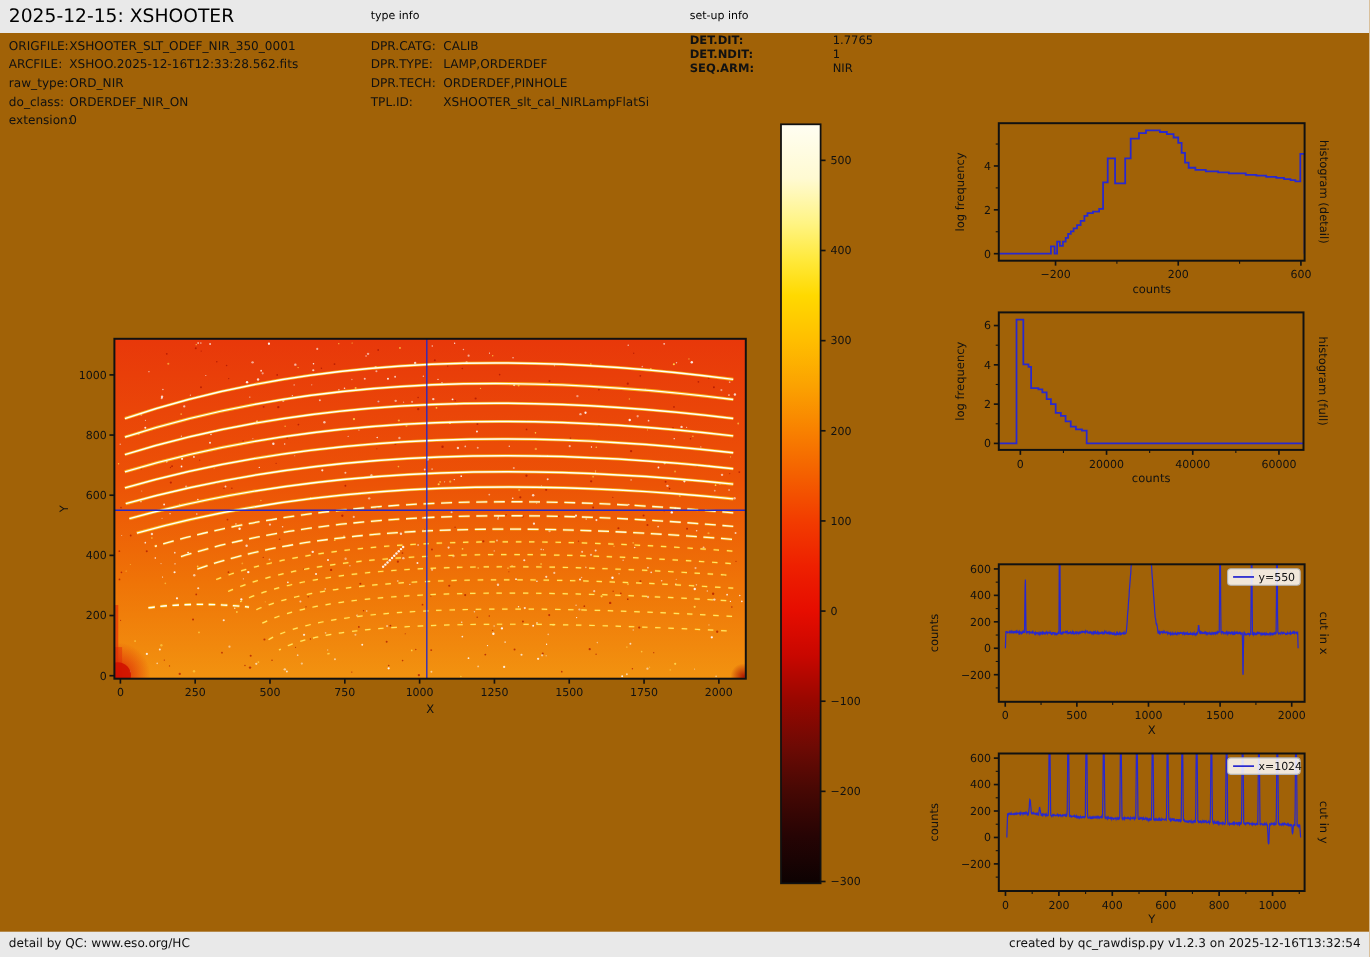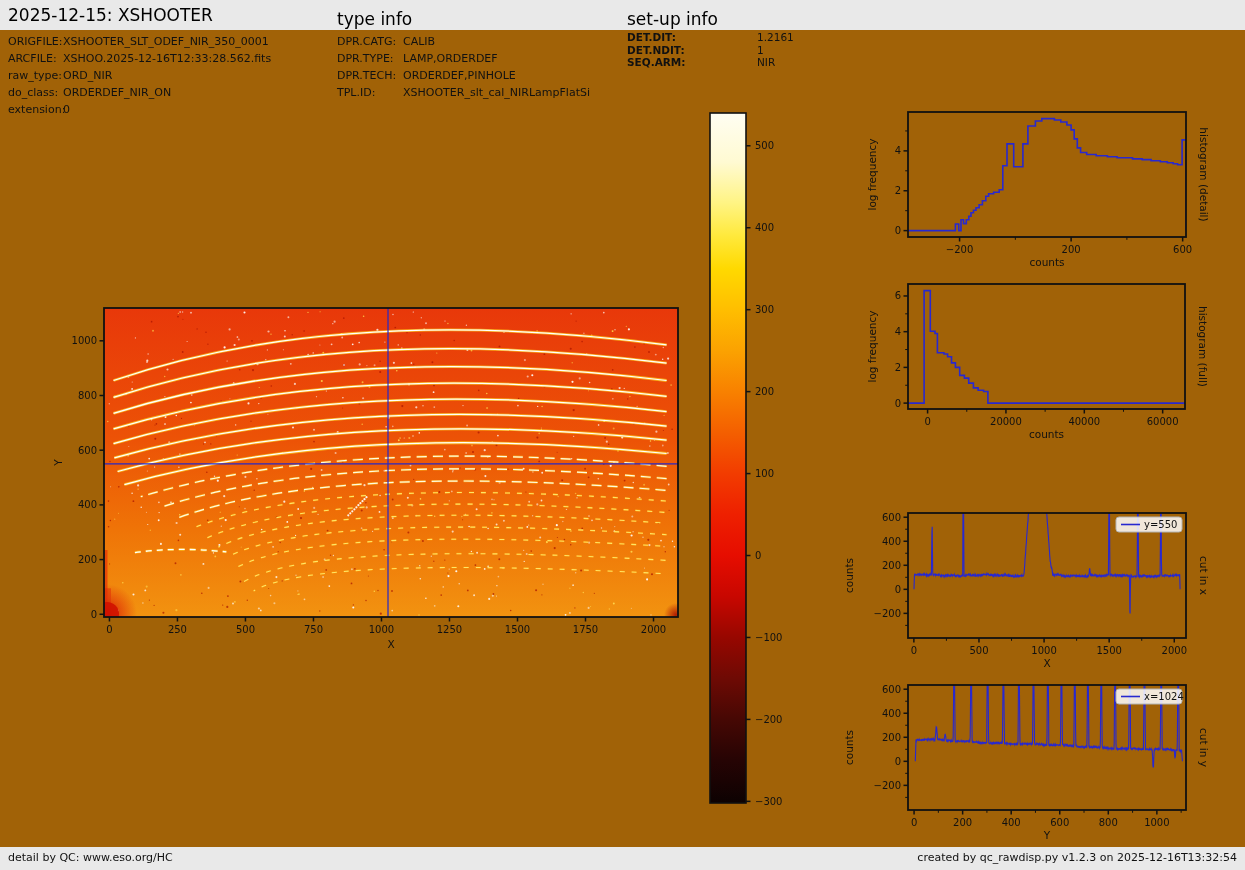--- a/index.html
+++ b/index.html
@@ -2,21 +2,21 @@
 <html><head>
 <meta charset="utf-8">
 <style>
   html,body{margin:0;padding:0;background:#fff;}
   body{font-family:"DejaVu Sans","Liberation Sans",sans-serif;color:#111;}
   .page{position:relative;width:1245px;height:870px;background:#a16207;overflow:hidden;}
   .band{position:absolute;left:0;width:1245px;background:#e9e9e9;}
   .band.top{top:0;height:30px;}
   .band.bottom{top:847px;height:23px;}
   .page-title{position:absolute;left:8px;top:5px;font-size:17px;color:#000;}
-  .sect-title{position:absolute;top:9px;font-size:17px;color:#000;}
+  .sect-title{position:absolute;top:9px;font-size:10px;color:#000;}
   .meta{position:absolute;font-size:11px;line-height:17px;white-space:nowrap;}
   .meta .row{display:block;}
   .meta .lbl{display:inline-block;}
   .m-file{left:8px;top:33px;}
   .m-file .lbl{width:55px;}
   .m-type{left:337px;top:33px;}
   .m-type .lbl{width:66px;}
   .m-setup{left:627px;top:31px;font-size:10.5px;line-height:12.5px;}
   .m-setup .lbl{width:130px;font-weight:bold;}
   .footer-left{position:absolute;left:8px;top:851px;font-size:11px;}
@@ -44,21 +44,21 @@
   </div>
 
   <div class="meta m-type">
     <span class="row"><span class="lbl">DPR.CATG:</span><span>CALIB</span></span>
     <span class="row"><span class="lbl">DPR.TYPE:</span><span>LAMP,ORDERDEF</span></span>
     <span class="row"><span class="lbl">DPR.TECH:</span><span>ORDERDEF,PINHOLE</span></span>
     <span class="row"><span class="lbl">TPL.ID:</span><span>XSHOOTER_slt_cal_NIRLampFlatSi</span></span>
   </div>
 
   <div class="meta m-setup">
-    <span class="row"><span class="lbl">DET.DIT:</span><span>1.2161</span></span>
+    <span class="row"><span class="lbl">DET.DIT:</span><span>1.7765</span></span>
     <span class="row"><span class="lbl">DET.NDIT:</span><span>1</span></span>
     <span class="row"><span class="lbl">SEQ.ARM:</span><span>NIR</span></span>
   </div>
 
   <svg class="figure" id="fig" width="1245" height="870" viewBox="0 0 1245 870">
       <defs>
         <clipPath id="clip-main">
           <rect x="104" y="308" width="574" height="309"></rect>
         </clipPath>
         <linearGradient id="bgGrad" x1="0" y1="0" x2="0" y2="1">

